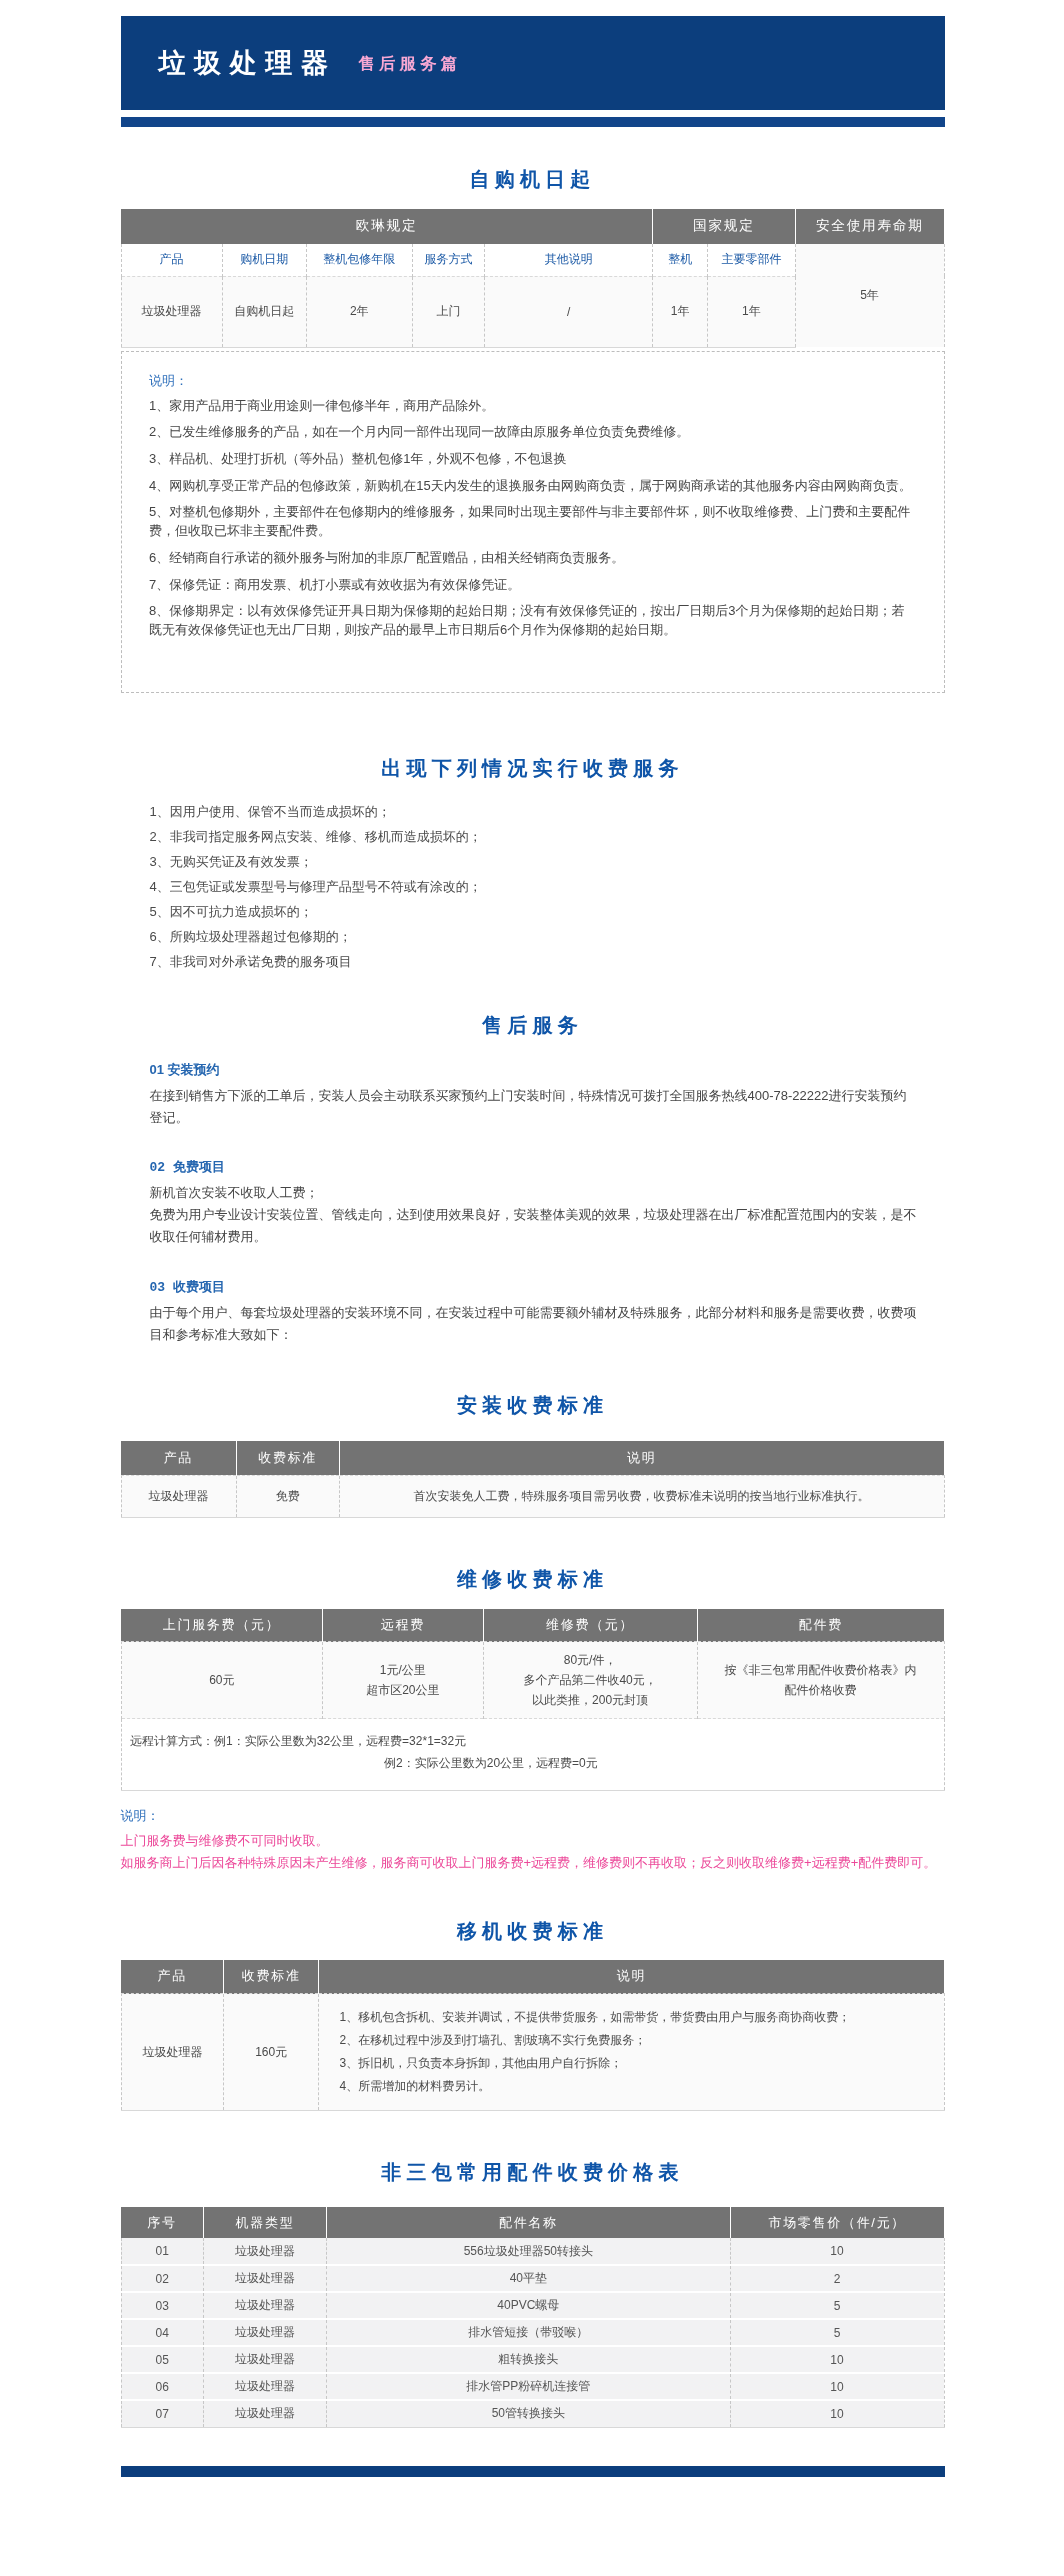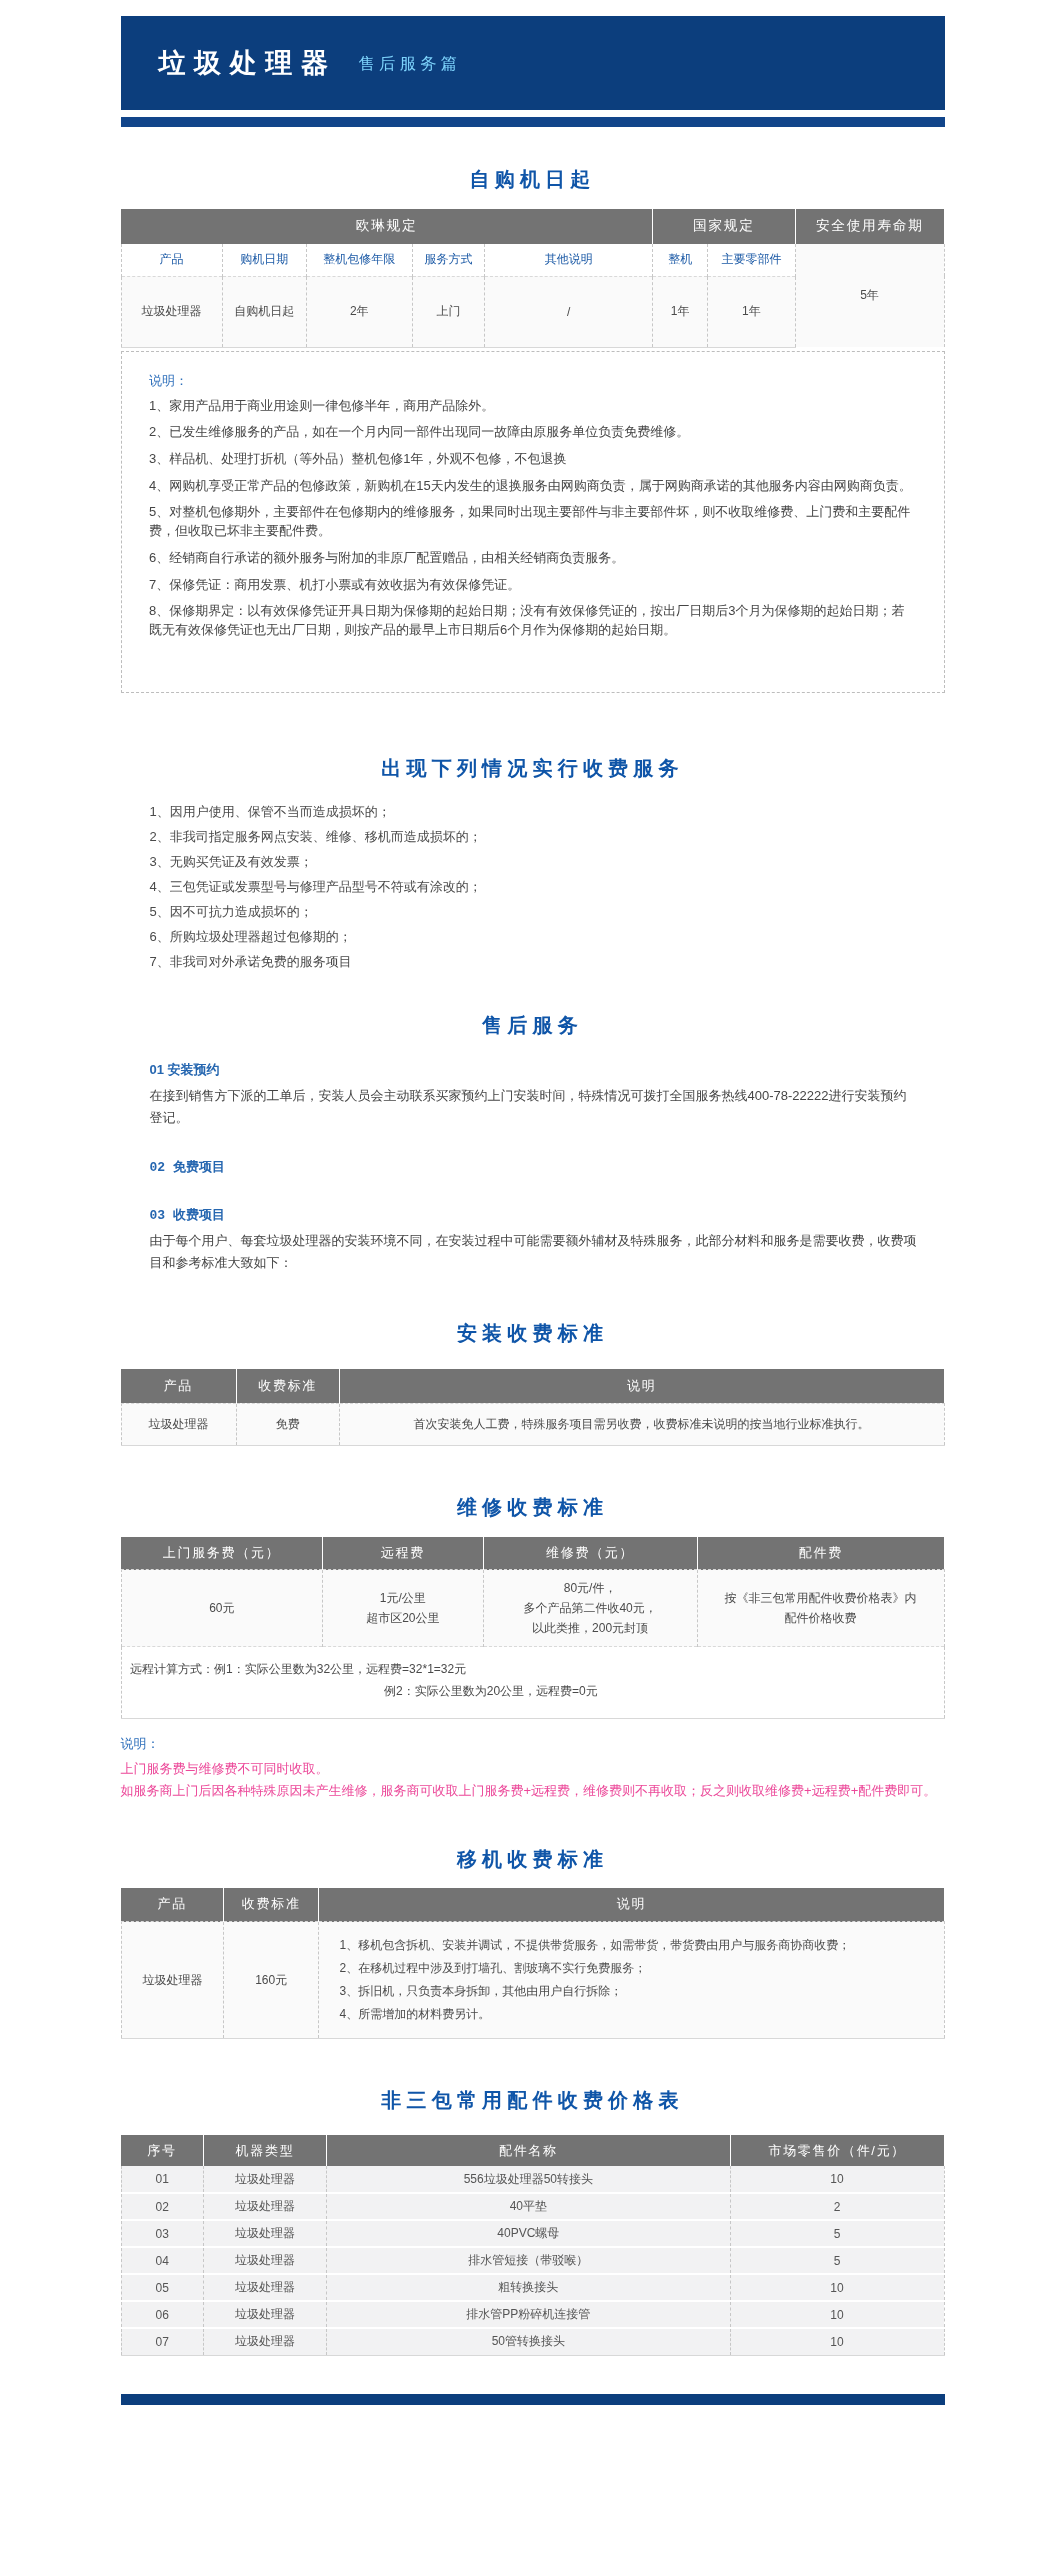--- a/index.html
+++ b/index.html
@@ -12,21 +12,21 @@
   .page { width: 1065px; height: 2576px; overflow: hidden; background: #fff; }
   .content { width: 824px; margin: 0 auto; }
 
   
   .banner {
     margin-top: 15.5px; height: 94px;
     background: #0c3e7d;
     display: flex; align-items: center; padding-left: 38px;
   }
   .banner .brand { color: #fff; font-size: 27px; font-weight: bold; letter-spacing: 8.6px; }
-  .banner .brand-sub { color: #7dd3fc; font-size: 16.3px; font-weight: normal; letter-spacing: 4.3px; margin-left: 22px; margin-top: 2px; }
+  .banner .brand-sub { color: #f9a8d4; font-size: 16.3px; font-weight: bold; letter-spacing: 4.3px; margin-left: 22px; margin-top: 2px; }
   .accent-bar { margin-top: 7.7px; height: 9.4px; background: #11458a; }
 
   
   .sec-title {
     text-align: center; color: #0f55a8;
     font-size: 20px; font-weight: bold; letter-spacing: 5.2px;
     line-height: 27.5px;
   }
 
   
@@ -200,20 +200,22 @@
     </div>
 
     <div class="sec-title mt-title-3">售后服务</div>
 
     <div class="svc-block mt-blk-1">
       <div class="blk-label">01 安装预约</div>
       <div class="blk-body pre">在接到销售方下派的工单后，安装人员会主动联系买家预约上门安装时间，特殊情况可拨打全国服务热线400-78-22222进行安装预约登记。</div>
     </div>
     <div class="svc-block mt-blk-2">
       <div class="blk-label">02 免费项目</div>
+      <div class="blk-body pre">新机首次安装不收取人工费；
+免费为用户专业设计安装位置、管线走向，达到使用效果良好，安装整体美观的效果，垃圾处理器在出厂标准配置范围内的安装，是不收取任何辅材费用。</div>
     </div>
     <div class="svc-block mt-blk-2">
       <div class="blk-label">03 收费项目</div>
       <div class="blk-body pre">由于每个用户、每套垃圾处理器的安装环境不同，在安装过程中可能需要额外辅材及特殊服务，此部分材料和服务是需要收费，收费项目和参考标准大致如下：</div>
     </div>
 
     <div class="sec-title mt-title-4">安装收费标准</div>
     <table class="simple-table mt-table-4">
       <colgroup>
           <col style="width:14%">

